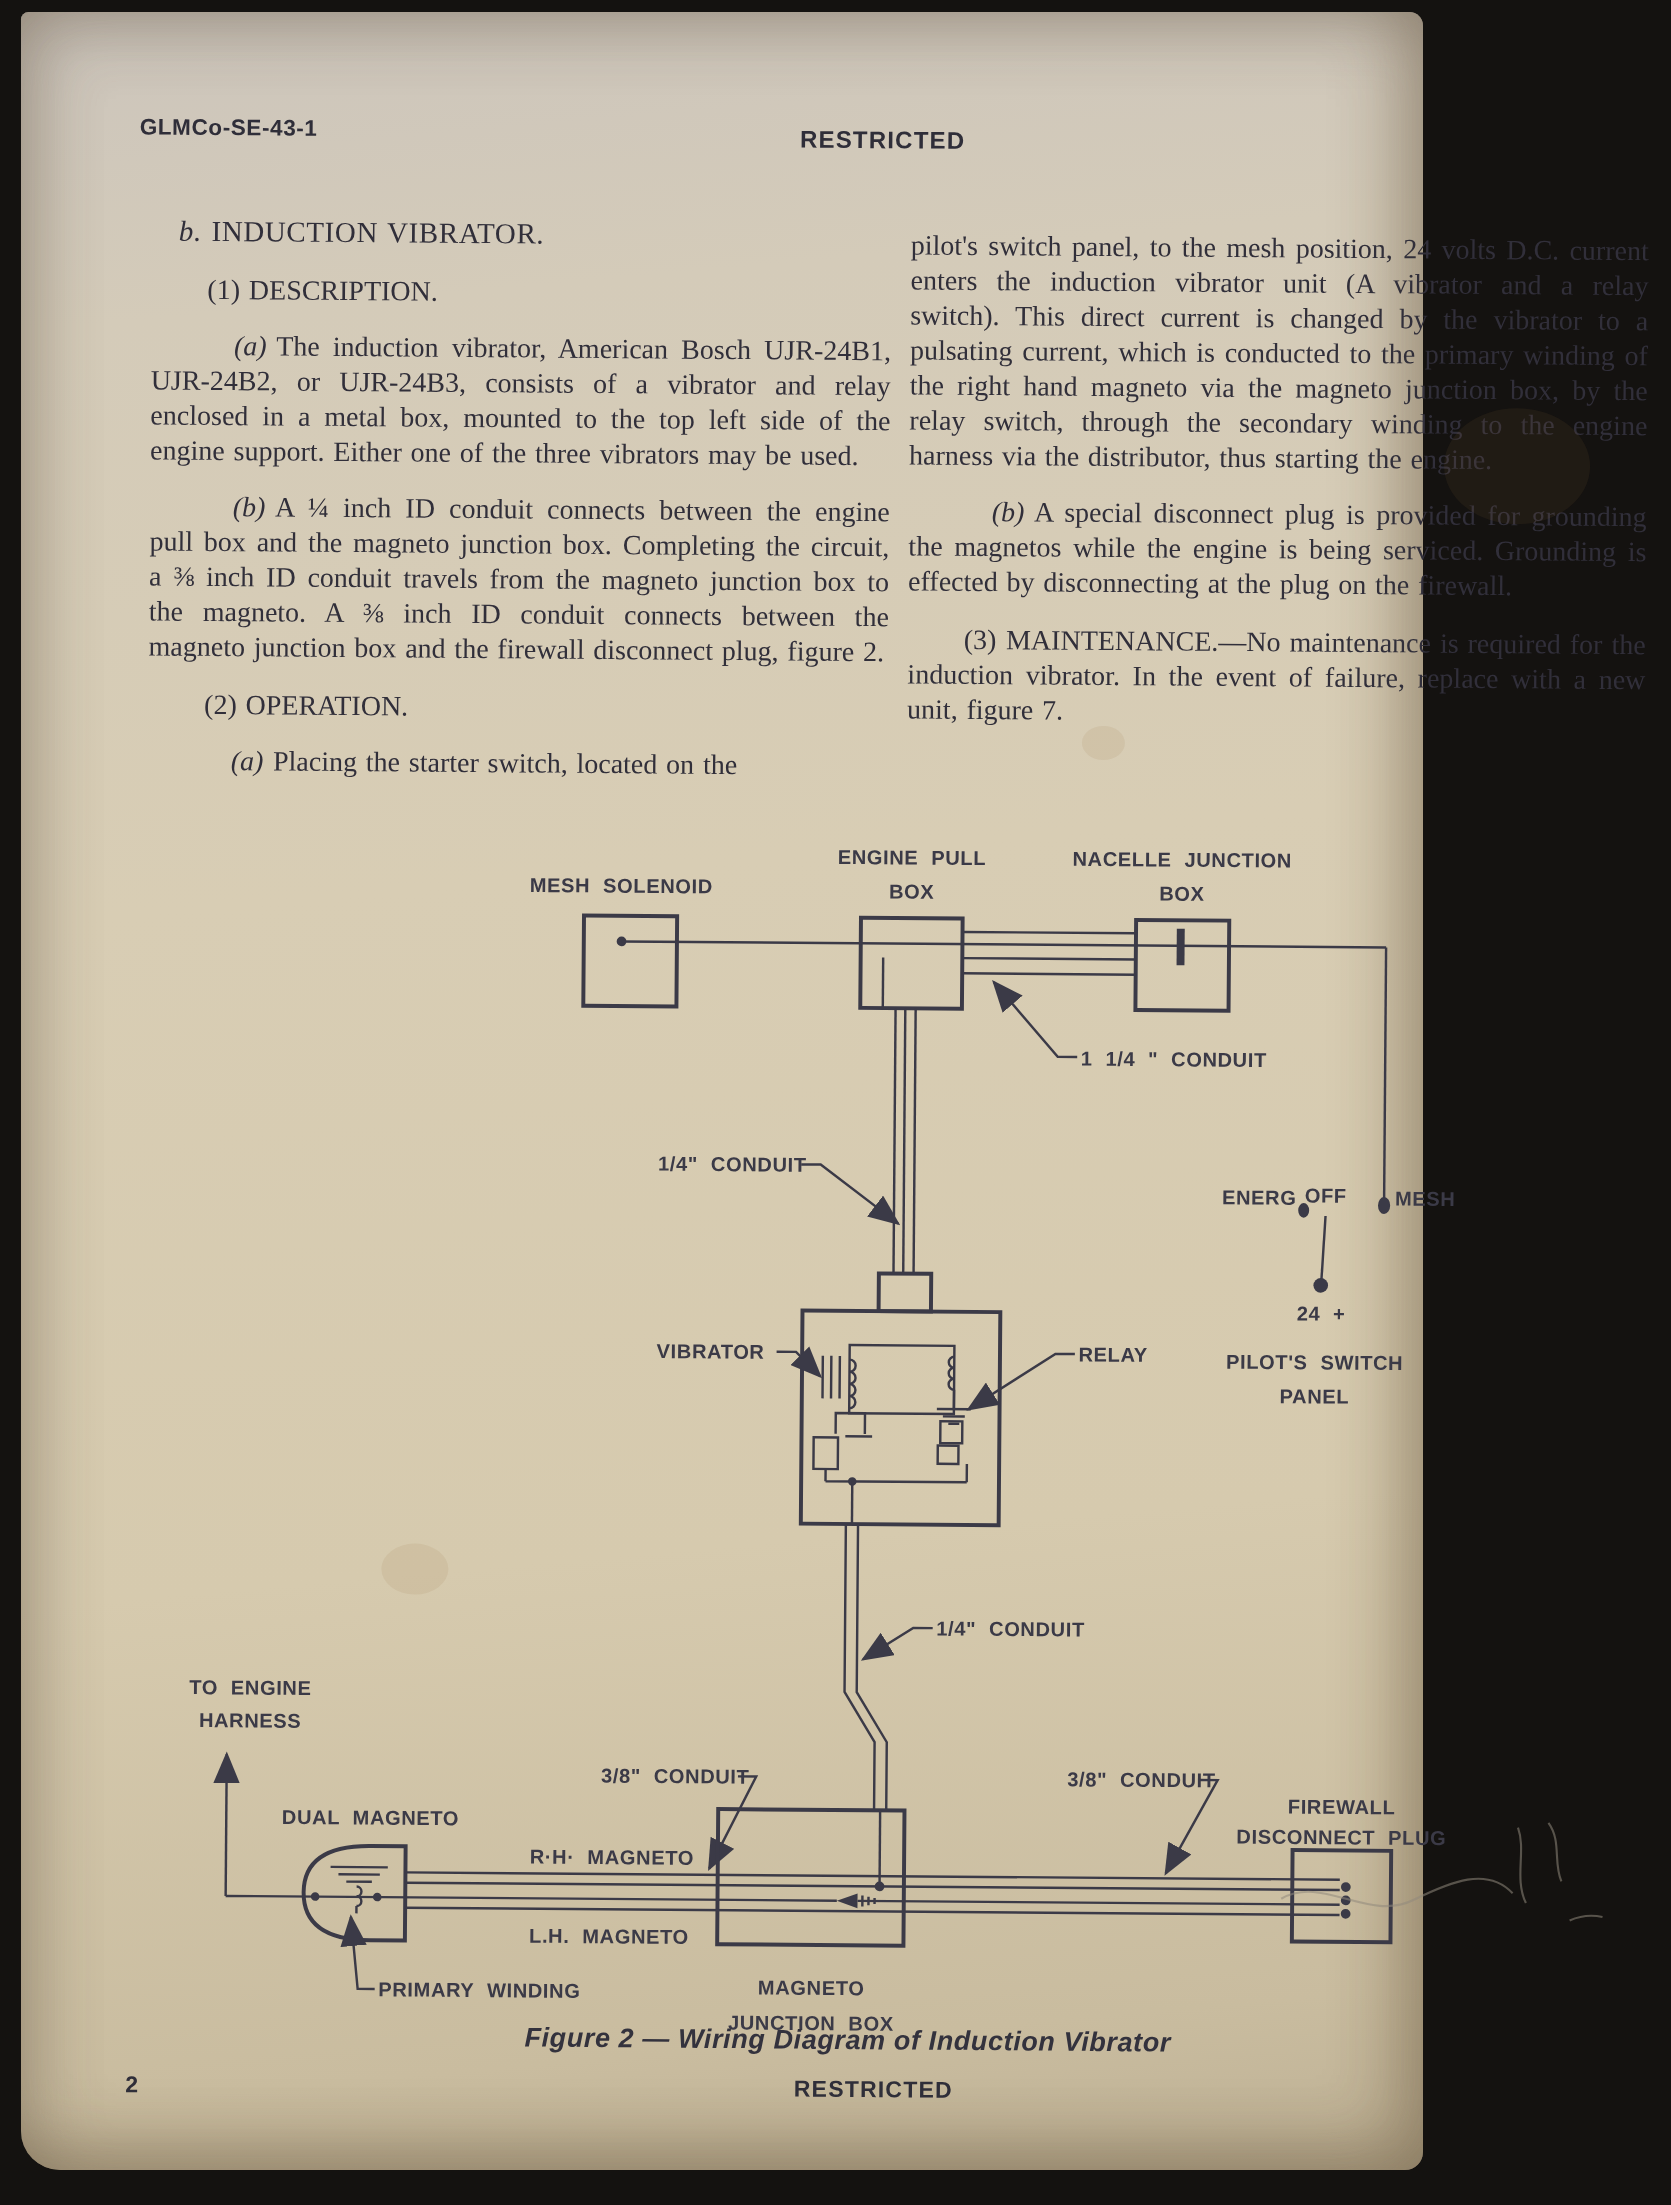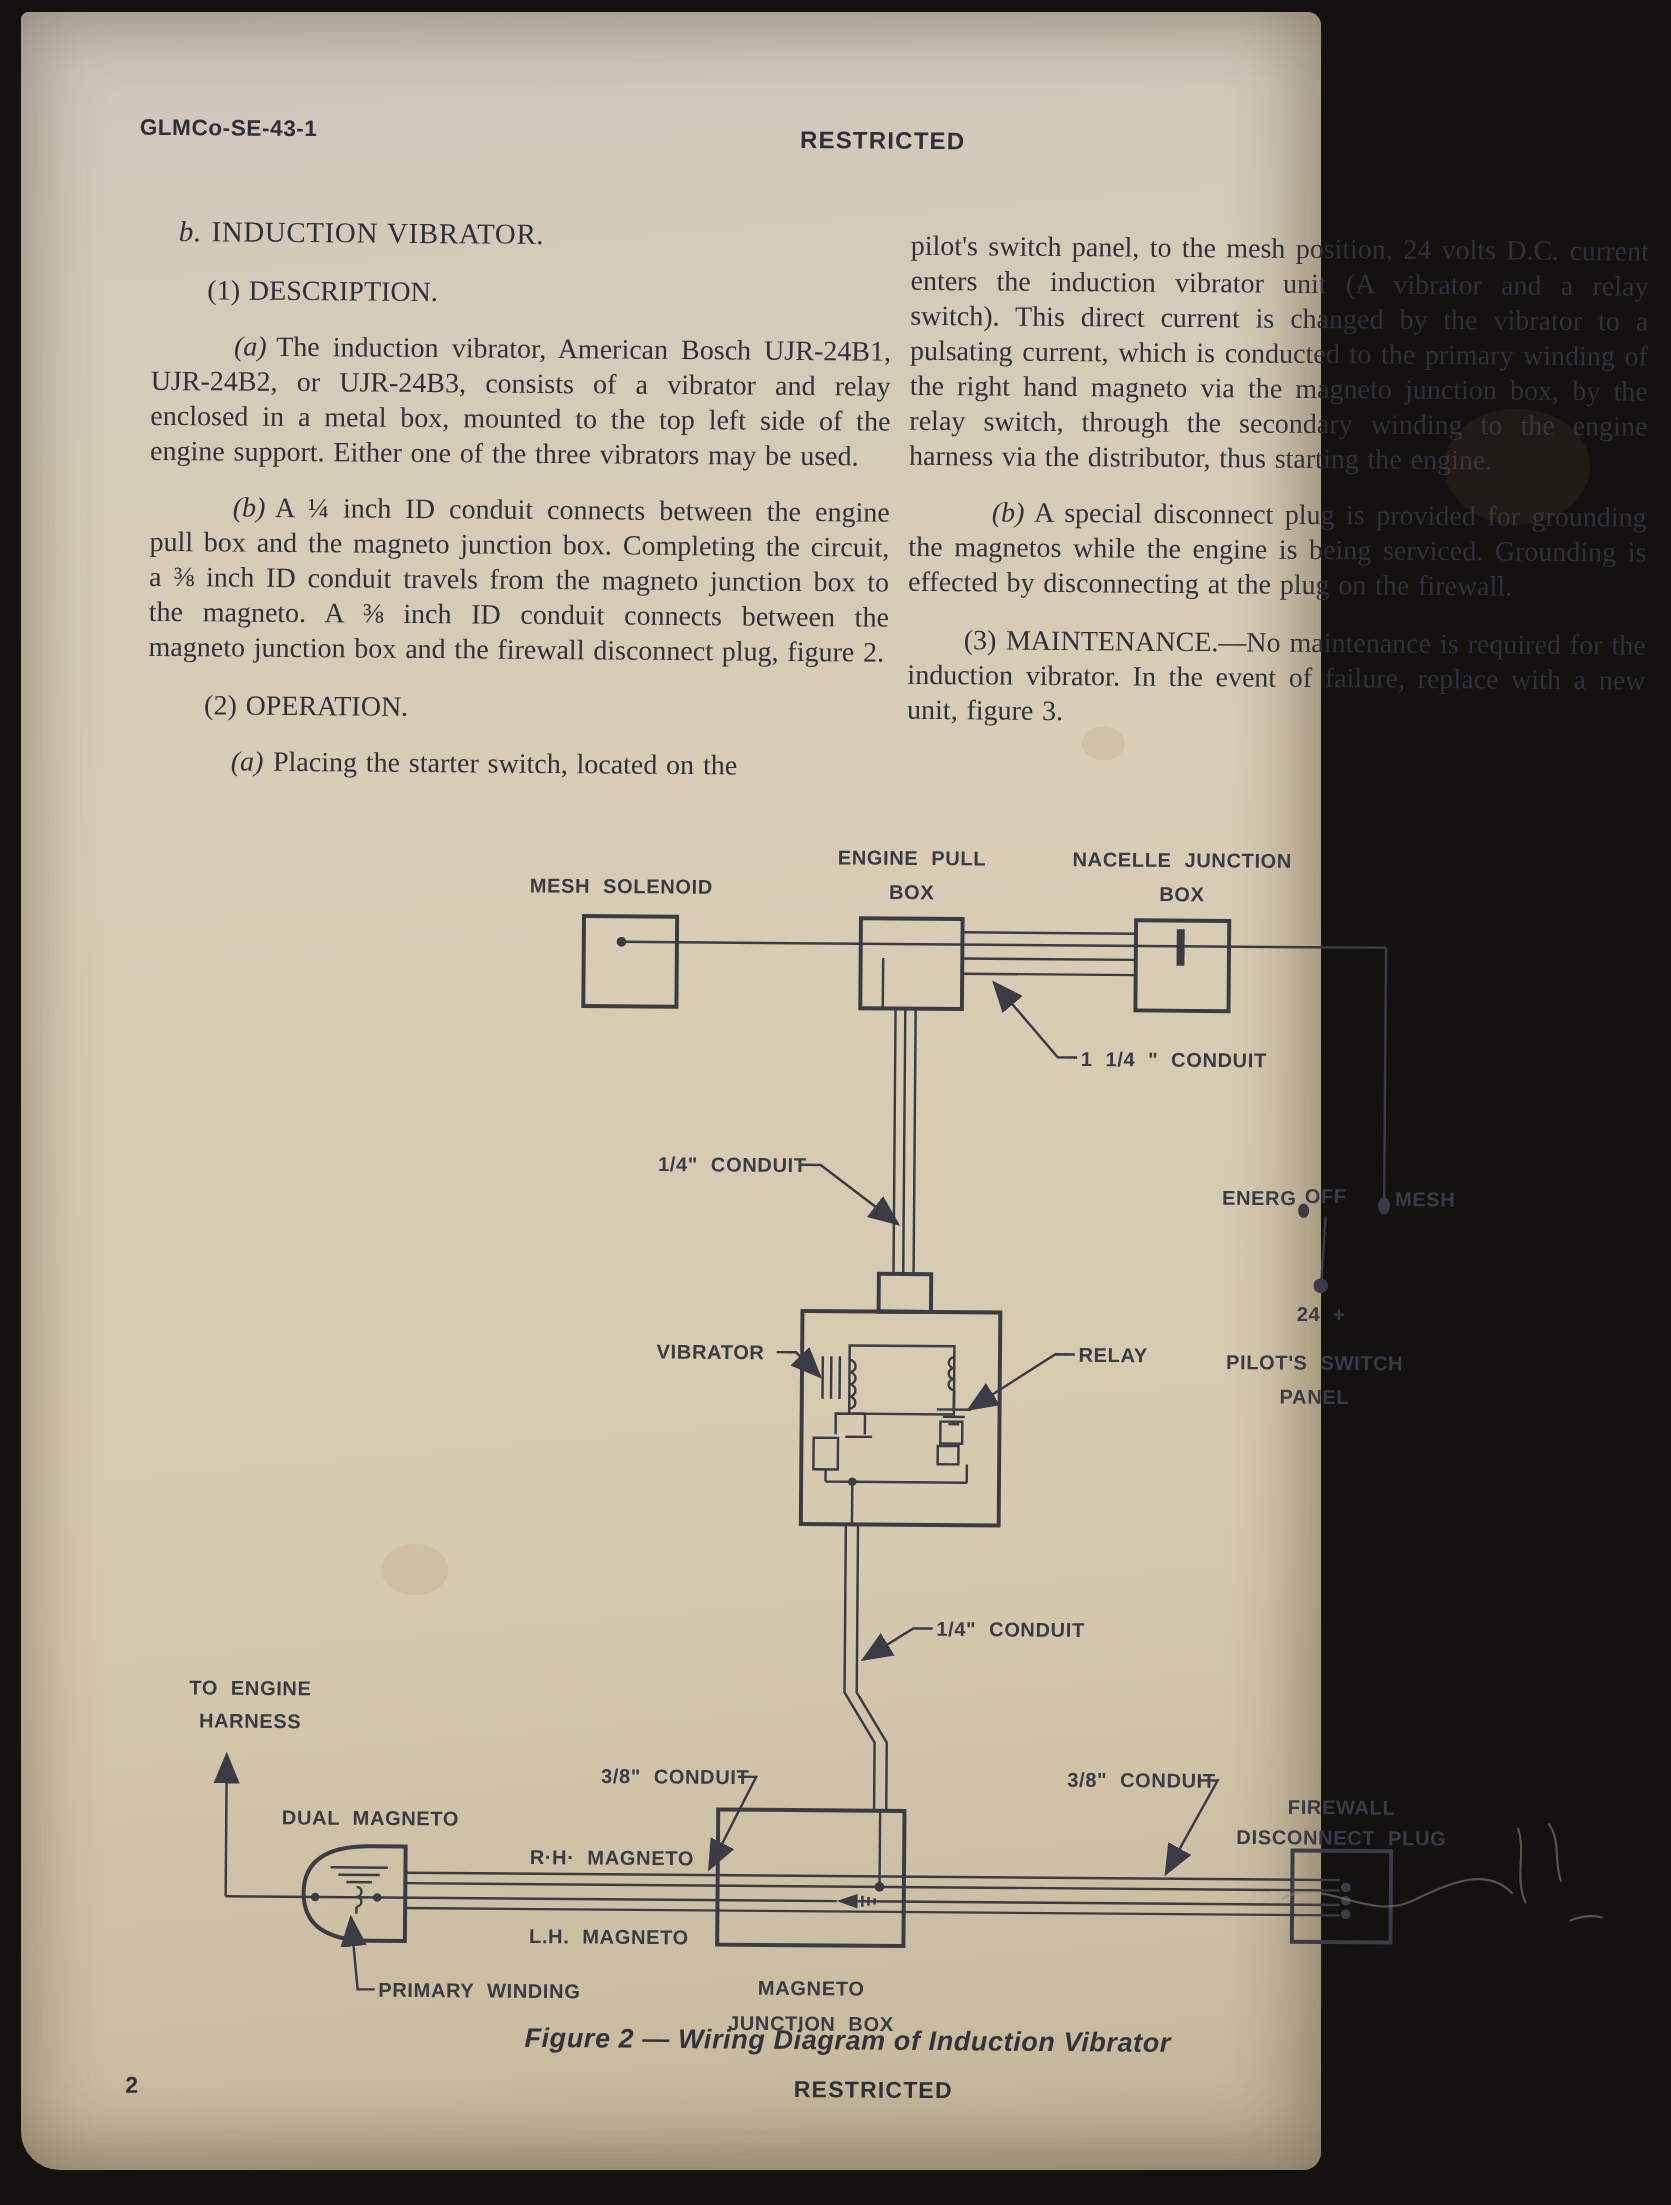--- a/index.html
+++ b/index.html
@@ -1,18 +1,18 @@
 <!DOCTYPE html>
 <html style="font-size:9.7px"><head>
 <meta charset="utf-8">
 <style>
   html,body{margin:0;padding:0}
   body{width:1671px;height:2205px;background:#141210;position:relative;overflow:hidden;
        font-family:"Liberation Serif",serif}
-  .paper{position:absolute;left:21px;top:12px;width:1300px;height:2158px;
+  .paper{position:absolute;left:21px;top:12px;width:1402px;height:2158px;
        background:linear-gradient(175deg,#ccc5bc 0%,#d4cbb9 14%,#d8cdb4 40%,#d6caae 70%,#cabd a0 92%,#bfb296 100%);
        background:linear-gradient(175deg,#ccc5bc 0%,#d4cbb9 14%,#d8cdb4 40%,#d6caae 70%,#c9bc9f 92%,#beb195 100%);
        border-radius:7.3px 13.4px 18px 39px;
        box-shadow:inset 0 0 79px rgba(90,72,46,.30), inset -27px -21px 67px rgba(78,60,34,.25),
                   inset 24px 18px 61px rgba(124,117,112,.20)}
   .content{position:absolute;inset:0;transform:rotate(.45deg);transform-origin:50% 45%}
   .stain{position:absolute;border-radius:50%;background:rgba(146,110,60,.10)}
   .sansb{font-family:"Liberation Sans",sans-serif;font-weight:700;color:#2f2e39}
   .hdr-num{position:absolute;left:112px;top:107px;font-size:22.5px;letter-spacing:0.6px}
   .hdr-cls{position:absolute;left:855px;top:113px;transform:translateX(-50%);font-size:24px;letter-spacing:1.2px}
@@ -52,21 +52,21 @@
     <p class="sub">(1) DESCRIPTION.</p>
     <p class="p"><span class="mk">(a)</span><span>The induction vibrator, American Bosch UJR-24B1, UJR-24B2, or UJR-24B3, consists of a vibrator and relay enclosed in a metal box, mounted to the top left side of the engine support. Either one of the three vibrators may be used.</span></p>
     <p class="p"><span class="mk">(b)</span><span>A ¼ inch ID conduit connects between the engine pull box and the magneto junction box. Completing the circuit, a ⅜ inch ID conduit travels from the magneto junction box to the magneto. A ⅜ inch ID conduit connects between the magneto junction box and the firewall disconnect plug, figure 2.</span></p>
     <p class="sub">(2) OPERATION.</p>
     <p class="p"><span class="mk">(a)</span><span>Placing the starter switch, located on the</span></p>
   </div>
 
   <div class="col right">
     <p>pilot's switch panel, to the mesh position, 24 volts D.C. current enters the induction vibrator unit (A vibrator and a relay switch). This direct current is changed by the vibrator to a pulsating current, which is conducted to the primary winding of the right hand magneto via the magneto junction box, by the relay switch, through the secondary winding to the engine harness via the distributor, thus starting the engine.</p>
     <p class="p"><span class="mk">(b)</span><span>A special disconnect plug is provided for grounding the magnetos while the engine is being serviced. Grounding is effected by disconnecting at the plug on the firewall.</span></p>
-    <p class="sub"><span class="mkr">(3)</span><span>MAINTENANCE.—No maintenance is required for the induction vibrator. In the event of failure, replace with a new unit, figure 3.</span></p>
+    <p class="sub"><span class="mkr">(3)</span><span>MAINTENANCE.—No maintenance is required for the induction vibrator. In the event of failure, replace with a new unit, figure 7.</span></p>
   </div>
 
   <svg class="diagram" viewBox="0 0 2745 3622">
     <defs>
       <marker id="arr" viewBox="0 0 12 10" refX="11" refY="5" markerWidth="13" markerHeight="11" orient="auto-start-reverse">
         <path d="M0 0 L12 5 L0 10 Z" fill="#3b3a47"></path>
       </marker>
     </defs>
 
     <g>

